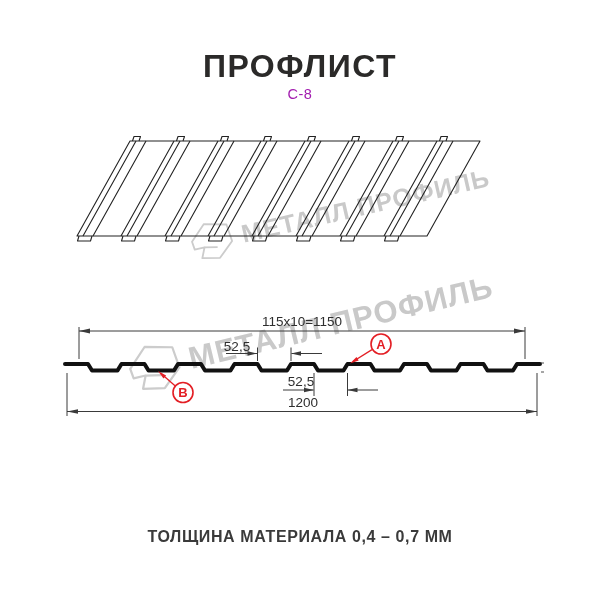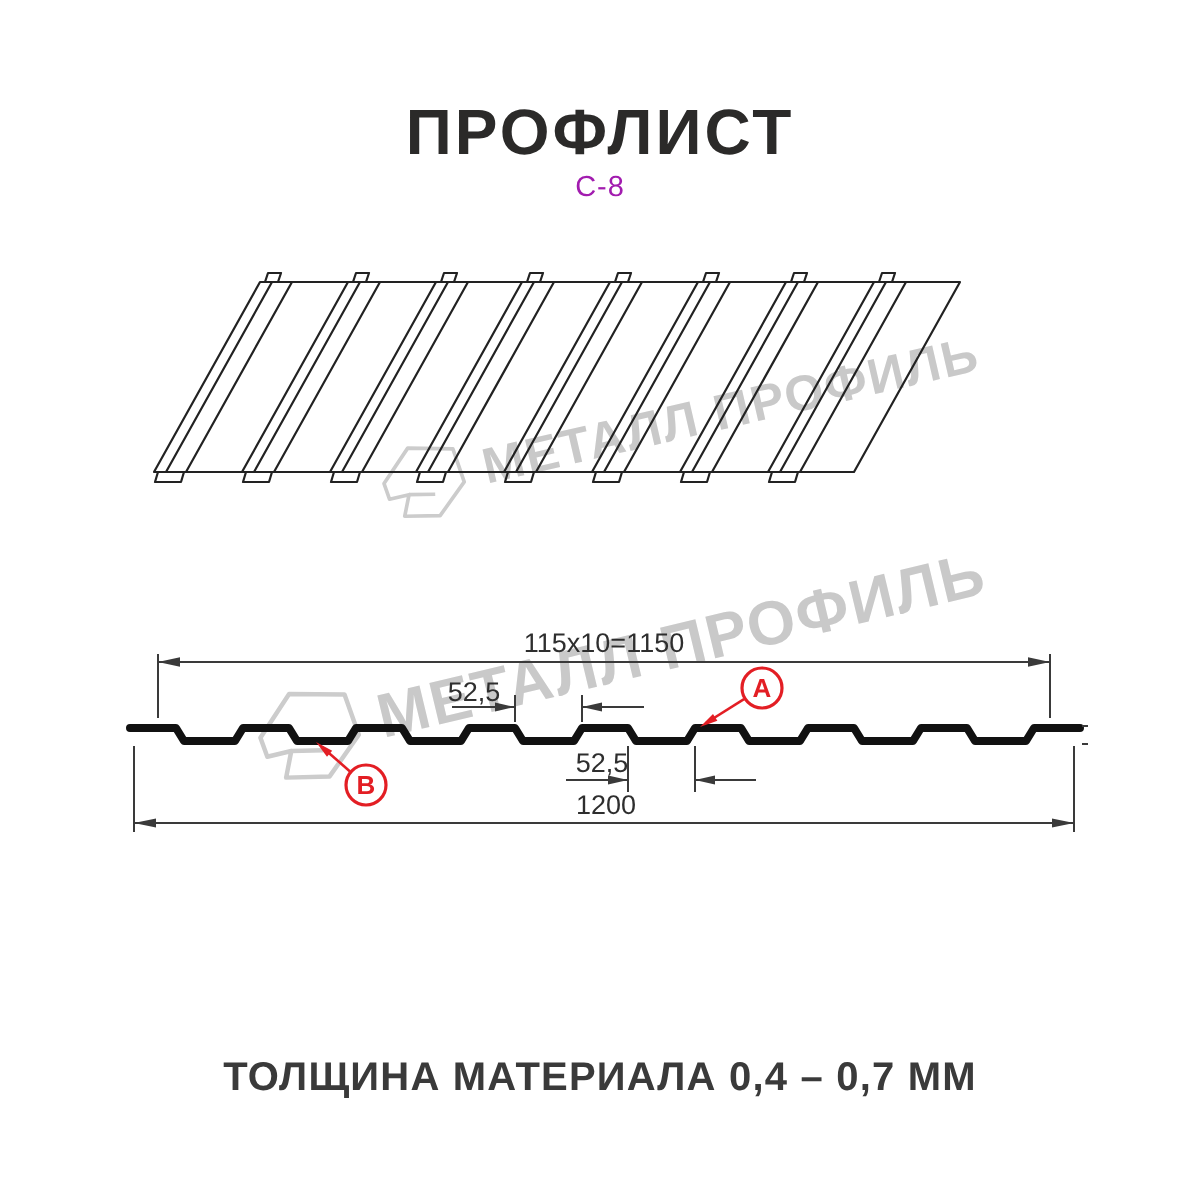--- a/index.html
+++ b/index.html
@@ -10,21 +10,21 @@
   .title{
     position:absolute;left:0;top:48px;width:600px;text-align:center;
     font-size:32px;font-weight:800;letter-spacing:1.5px;color:#2b2a29;z-index:3;
   }
   .subtitle{
     position:absolute;left:0;top:86px;width:600px;text-align:center;
     font-size:14.5px;font-weight:500;letter-spacing:.5px;color:#a21caf;z-index:3;
   }
   .caption{
     position:absolute;left:0;top:528px;width:600px;text-align:center;
-    font-size:20px;font-weight:600;letter-spacing:.6px;color:#3a3a3a;z-index:3;
+    font-size:16px;font-weight:600;letter-spacing:.6px;color:#3a3a3a;z-index:3;
   }
   .watermark{
     position:absolute;display:flex;align-items:center;gap:7px;
     color:#c9c9c9;font-weight:700;white-space:nowrap;z-index:1;
     transform-origin:0 50%;
   }
   .wm1{left:190px;top:222px;height:48px;font-size:25px;letter-spacing:1px;transform:rotate(-13deg);}
   .wm2{left:128px;top:346px;height:56px;font-size:31px;letter-spacing:1px;transform:rotate(-13.5deg);}
   .drawing{position:absolute;left:0;top:0;z-index:2;}
   svg text{font-family:"Liberation Sans",sans-serif;}

